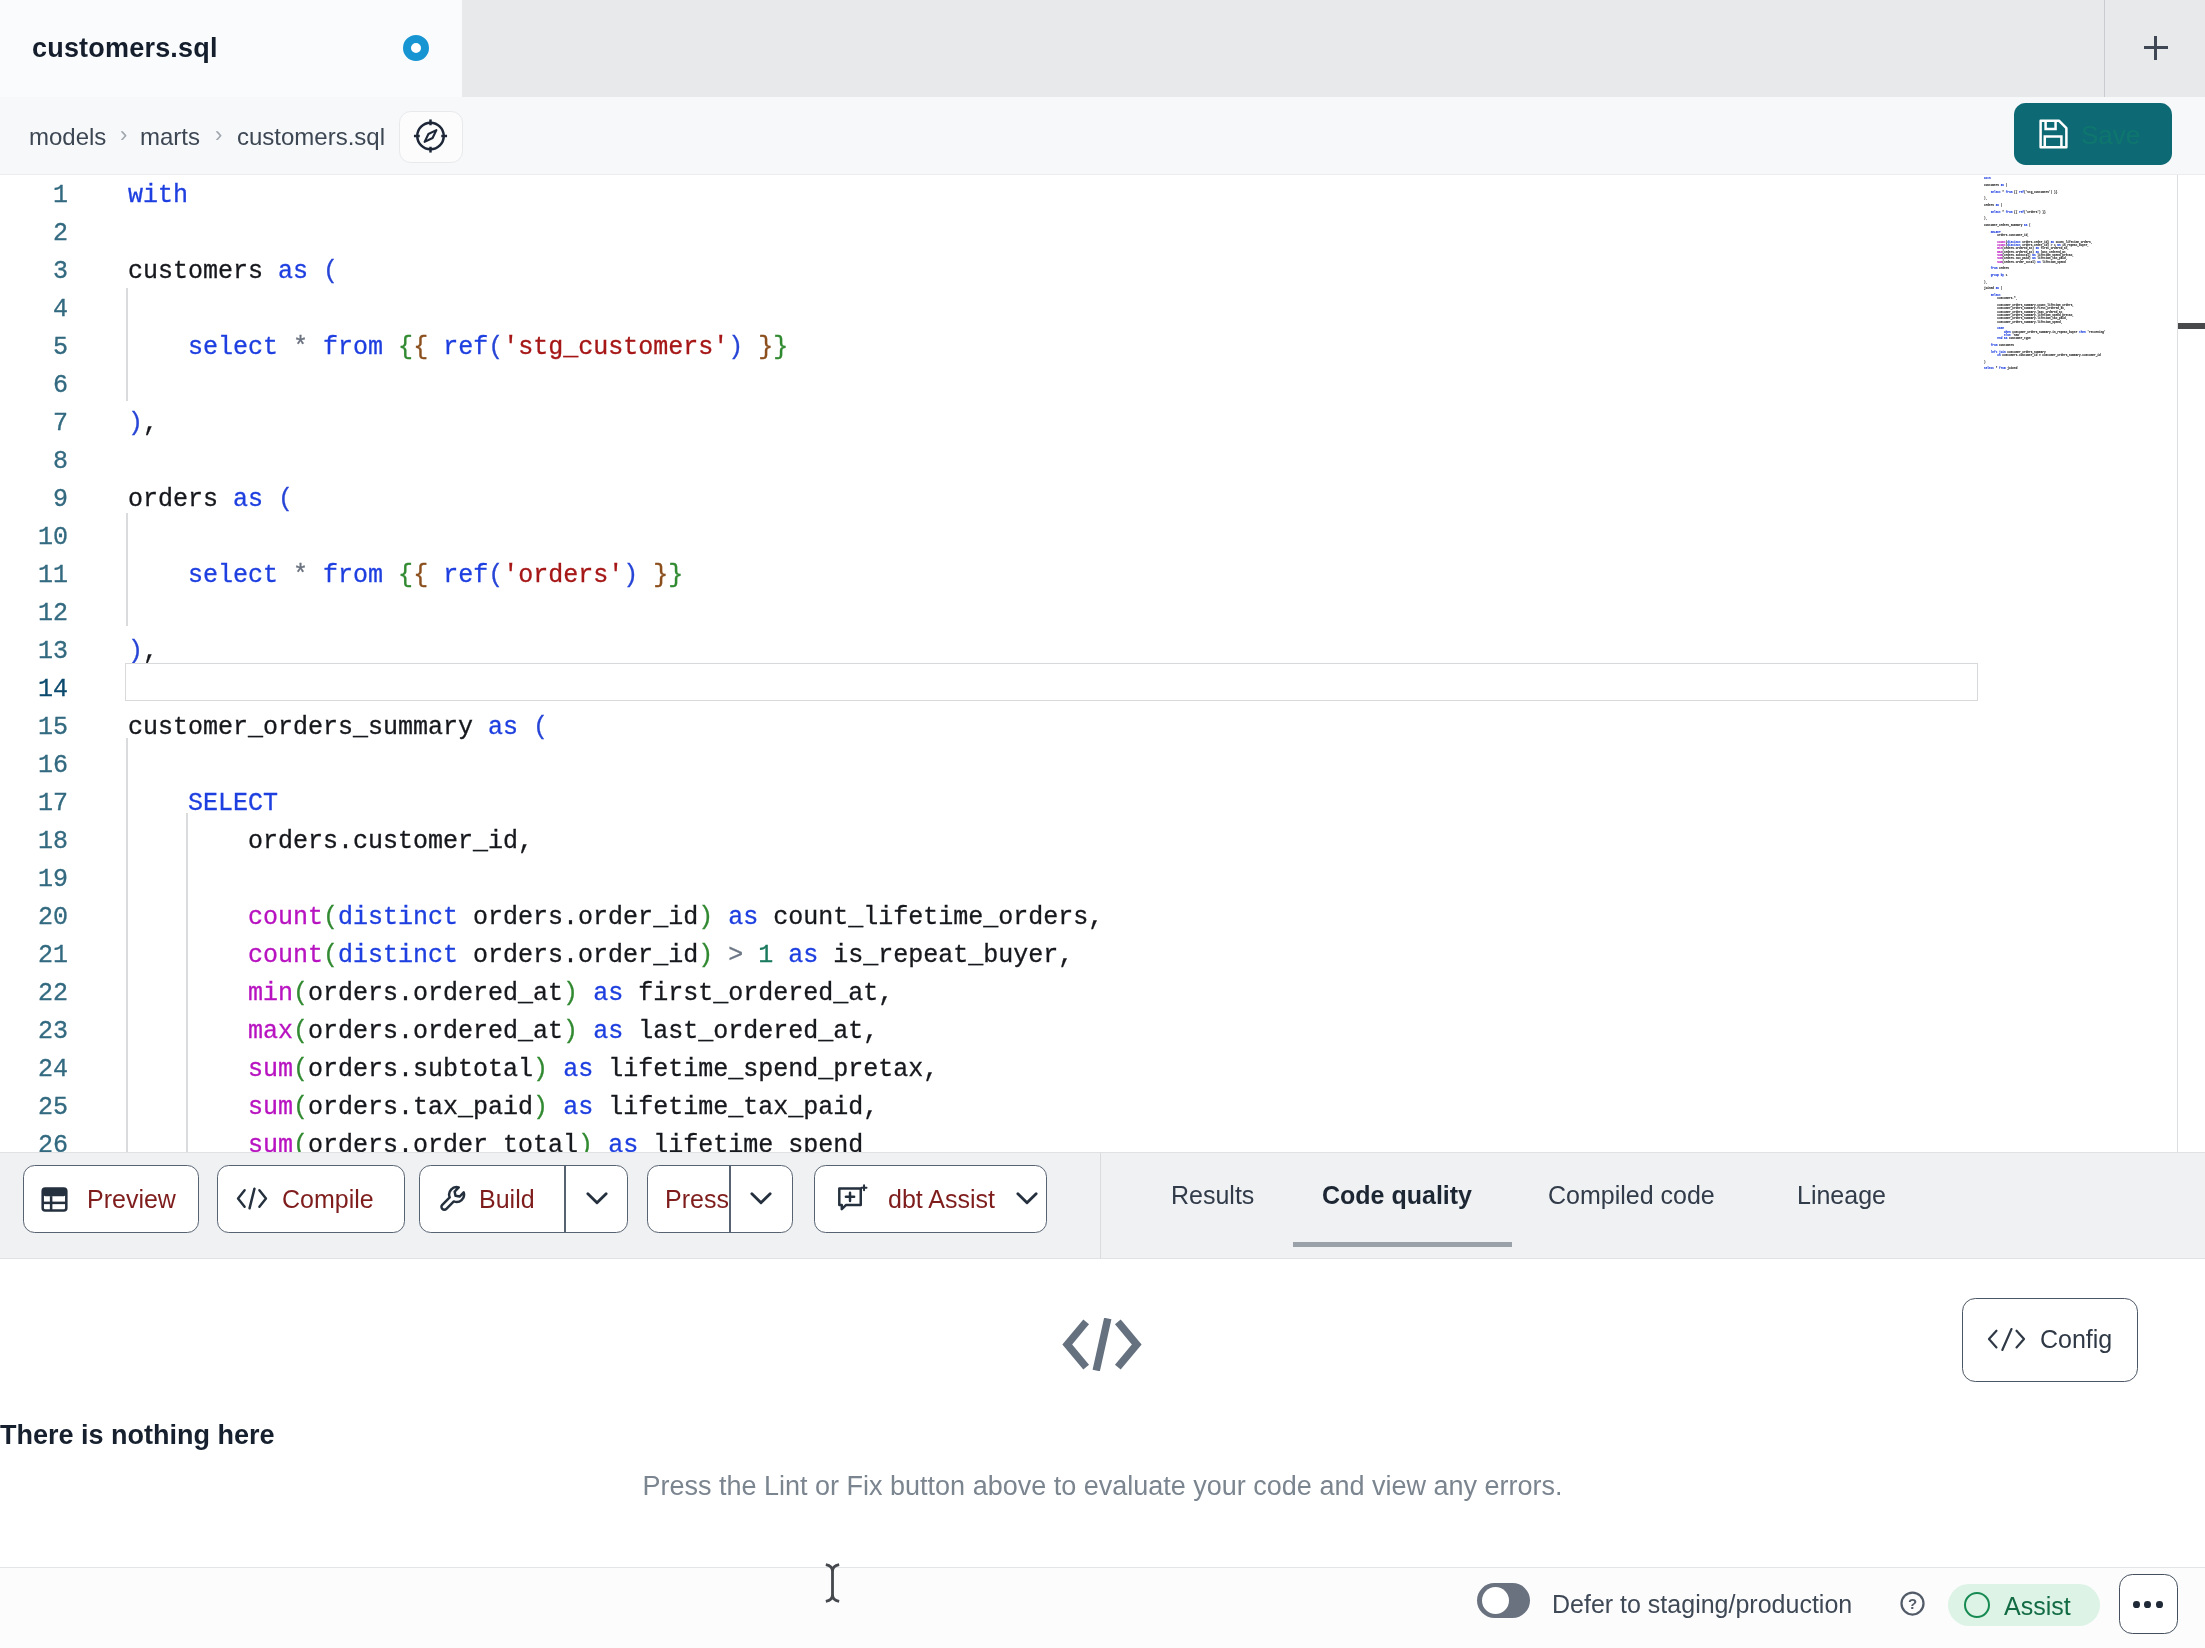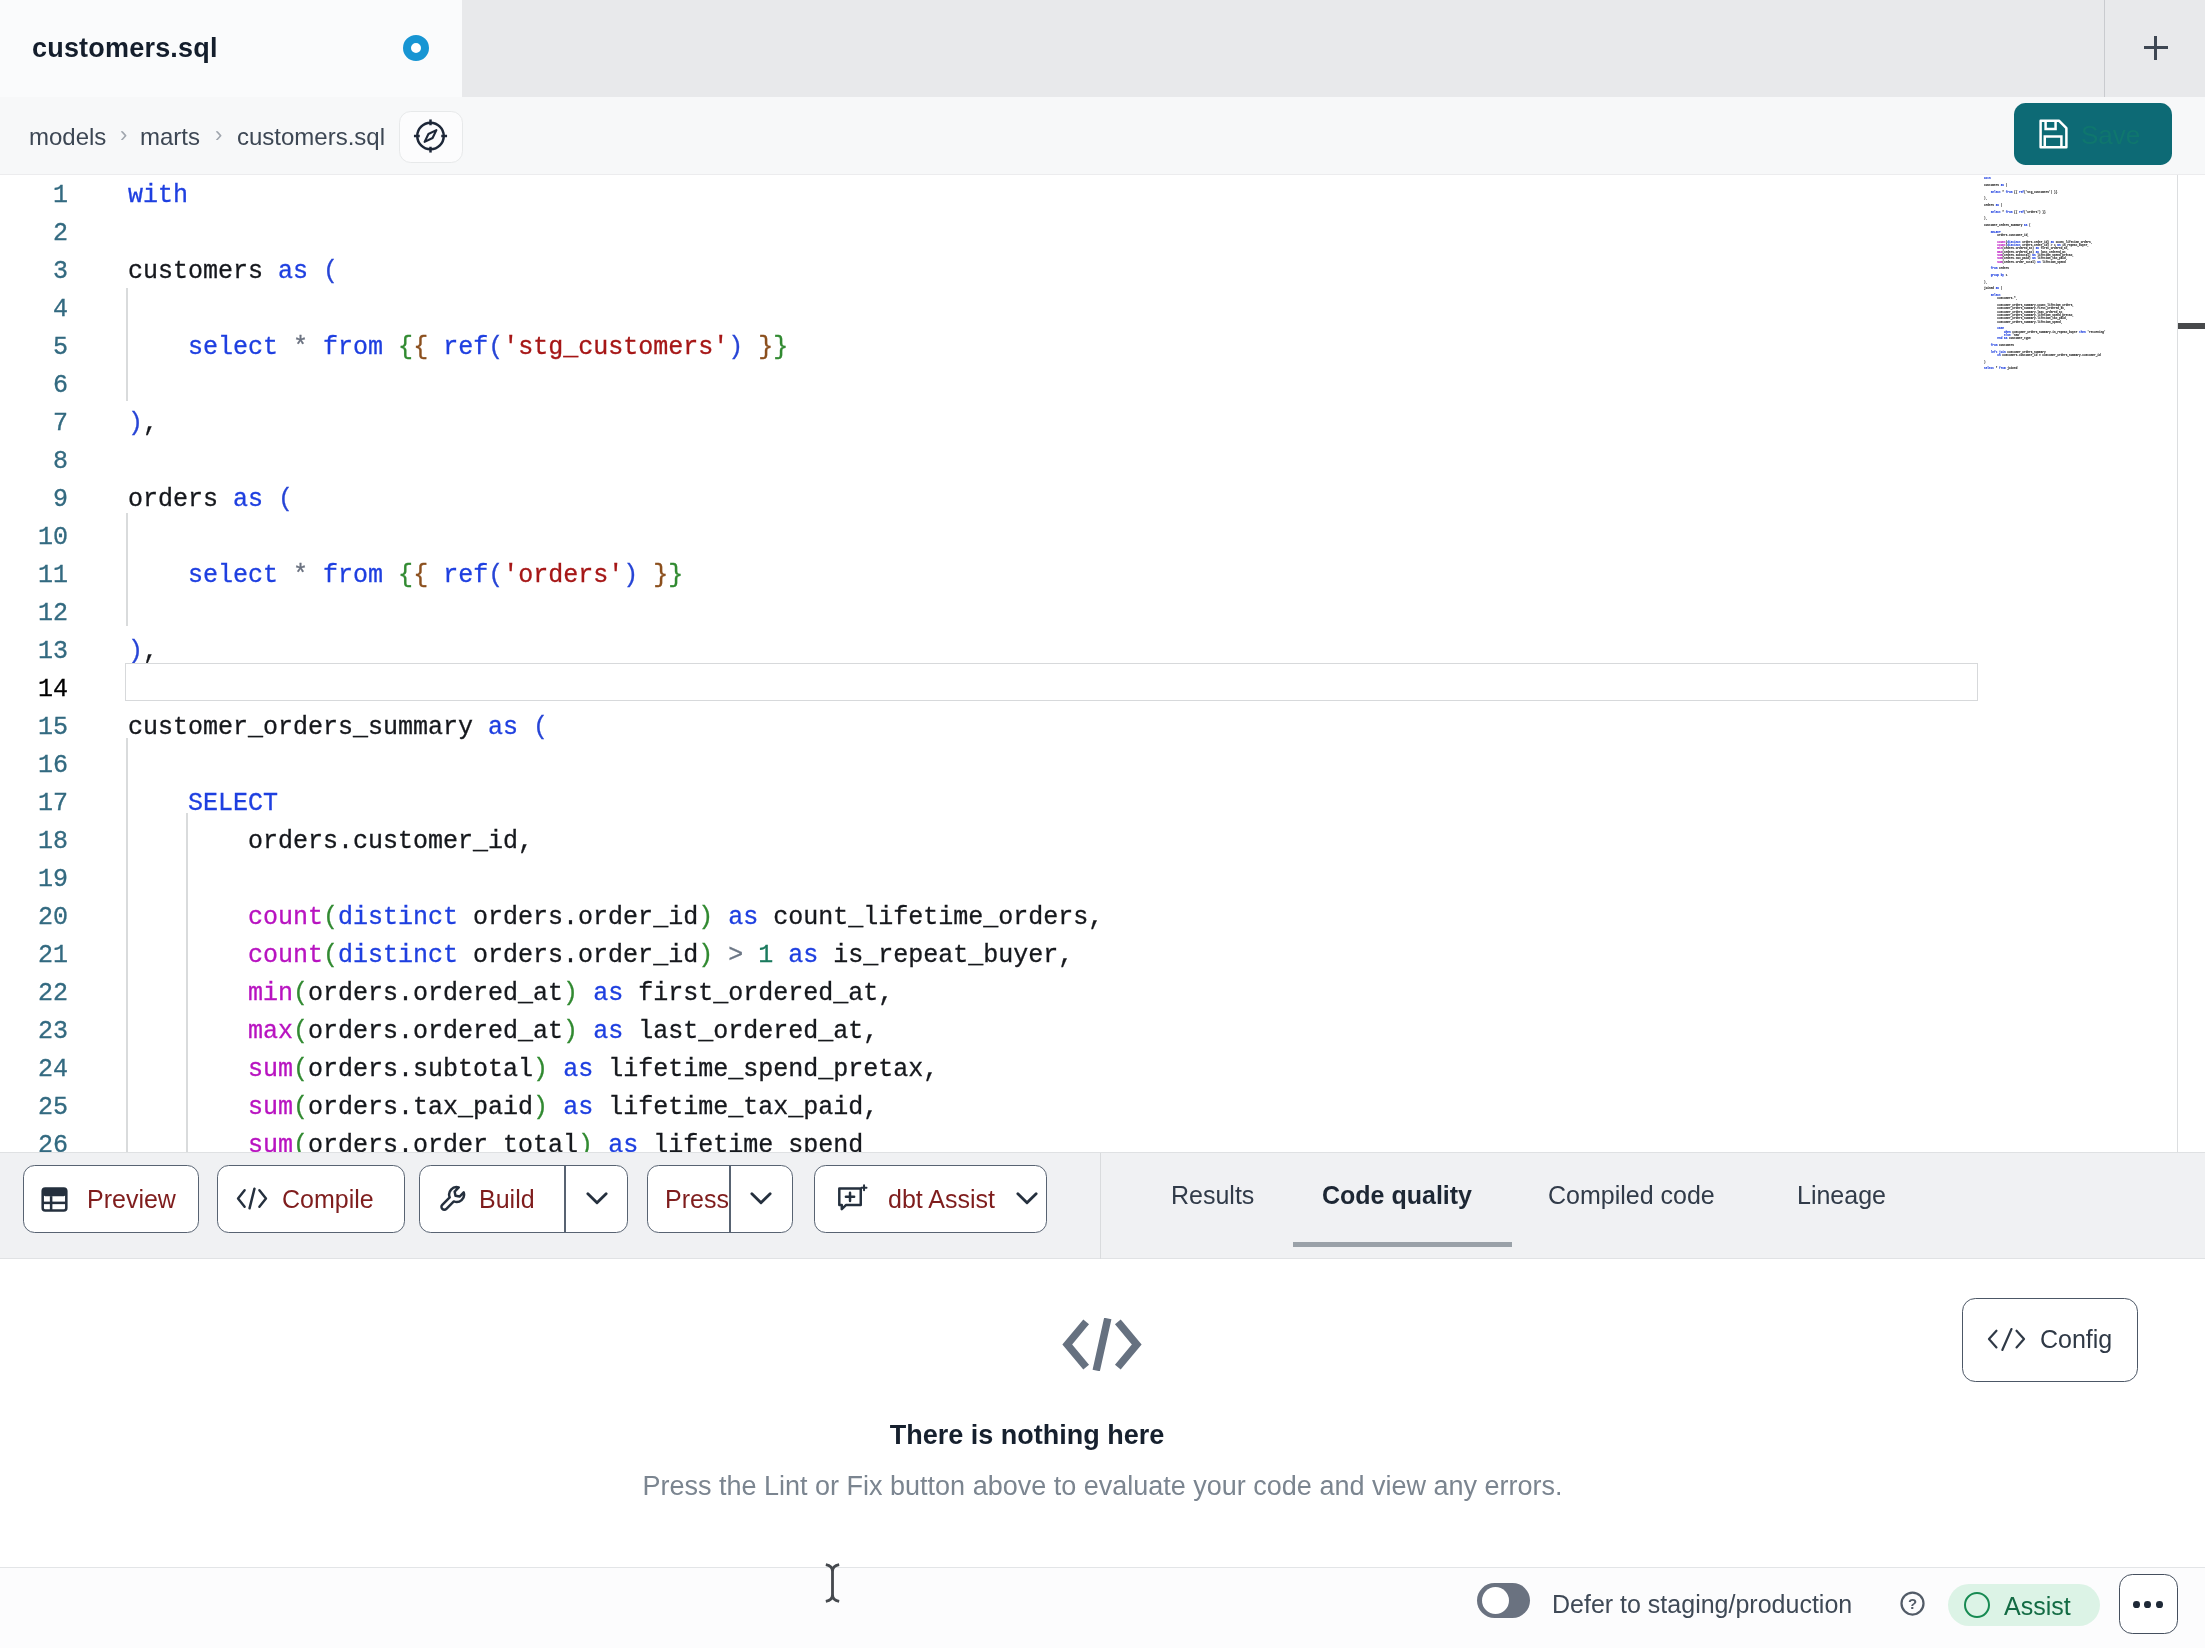--- a/index.html
+++ b/index.html
@@ -21,21 +21,21 @@
 .crumbtxt { top:123px; font-size:24px; color:#3d4754; }
 .crumbsep { top:122px; font-size:22px; color:#a0a6ae; }
 #compassbtn { left:399px; top:111px; width:64px; height:52px; background:#fcfcfd; border:1.7px solid #e7e9ea; border-radius:11.7px; }
 #savebtn { left:2014px; top:103px; width:158px; height:62px; background:#0d6a75; border-radius:11.7px; color:#ffffff; }
 #savetxt { left:2081px; top:120px; font-size:26px; color:#0f766e; }
 
 
 #editor { left:0; top:175px; width:2205px; height:977px; background:#fff; }
 pre, .mono { font-family:"Liberation Mono", monospace; }
 #gutter { -webkit-text-stroke:0.3px; left:0; top:177px; width:68px; font-size:25px; line-height:38px; text-align:right; color:#336a80; }
-#gutter .act { color:#000000; }
+#gutter .act { color:#0c4a6e; }
 #code { -webkit-text-stroke:0.3px; left:128px; top:177px; font-size:25px; line-height:38px; color:#16181d; }
 .k { color:#1e3fe0; }
 .b1 { color:#2745d6; }
 .b2 { color:#318a31; }
 .b3 { color:#8b4f1d; }
 .bi { color:#b813c0; }
 .s { color:#a61717; }
 .n { color:#1b7a5e; }
 .og { color:#6b7685; }
 .o { color:#6b7280; }
@@ -53,21 +53,21 @@
 #tooldiv { left:1100px; top:1153px; width:0.8px; height:106px; background:#d9dbdd; }
 .btn { position:absolute; top:1165px; height:68px; background:#fff; border:1.7px solid #586372; border-radius:11.7px; }
 .btntxt { position:absolute; font-size:25px; color:#7f1d1d; top:1185px; }
 .seg { position:absolute; top:1165px; width:1.7px; height:68px; background:#586372; }
 
 
 .rtab { position:absolute; top:1181px; font-size:25px; color:#313b49; }
 #underline { left:1293px; top:1242px; width:219px; height:5px; background:#9aa1a8; }
 
 
-#emptytitle { top:1420px; width:2054px; text-align:center; font-size:27px; font-weight:bold; color:#16202e; }
+#emptytitle { top:1420px; width:2054px; text-align:left; font-size:27px; font-weight:bold; color:#16202e; }
 #emptysub { top:1471px; width:2205px; text-align:center; font-size:27px; color:#7b8590; }
 #configbtn { left:1962px; top:1298px; width:176px; height:84px; border:1.7px solid #4c5766; border-radius:13.3px; background:#fff; }
 
 
 #statusbar { left:0; top:1567px; width:2205px; height:82px; background:#fcfcfd; border-top:0.8px solid #e3e5e7; }
 #toggle { left:1477px; top:1583px; width:53px; height:35px; border-radius:17.5px; background:#6a7280; }
 #knob { left:1482px; top:1587px; width:27px; height:27px; border-radius:50%; background:#fff; }
 #defertxt { left:1552px; top:1590px; font-size:25px; color:#3f4956; }
 #readypill { left:1948px; top:1584px; width:152px; height:42px; border-radius:21px; background:#dcf3e6; }
 #readyring { left:1964px; top:1592px; width:26px; height:26px; border-radius:50%; border:2.9px solid #178a52; }

